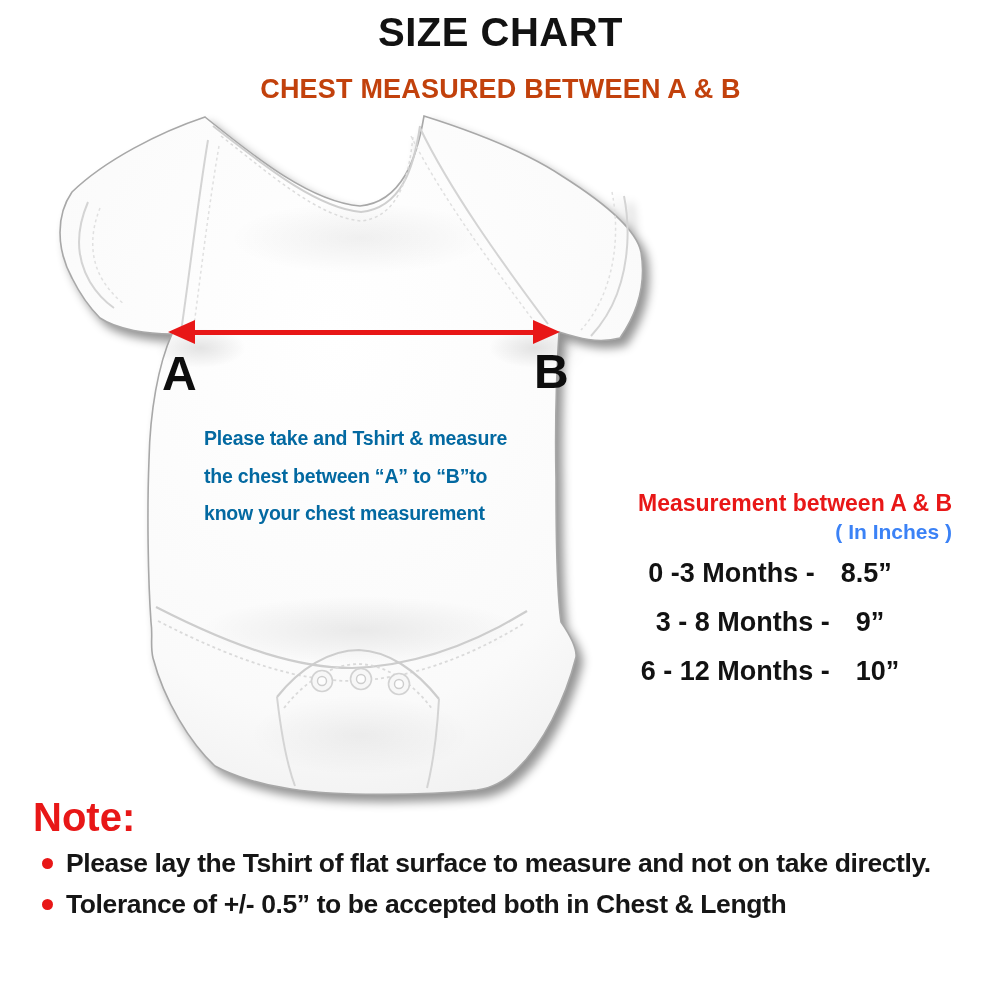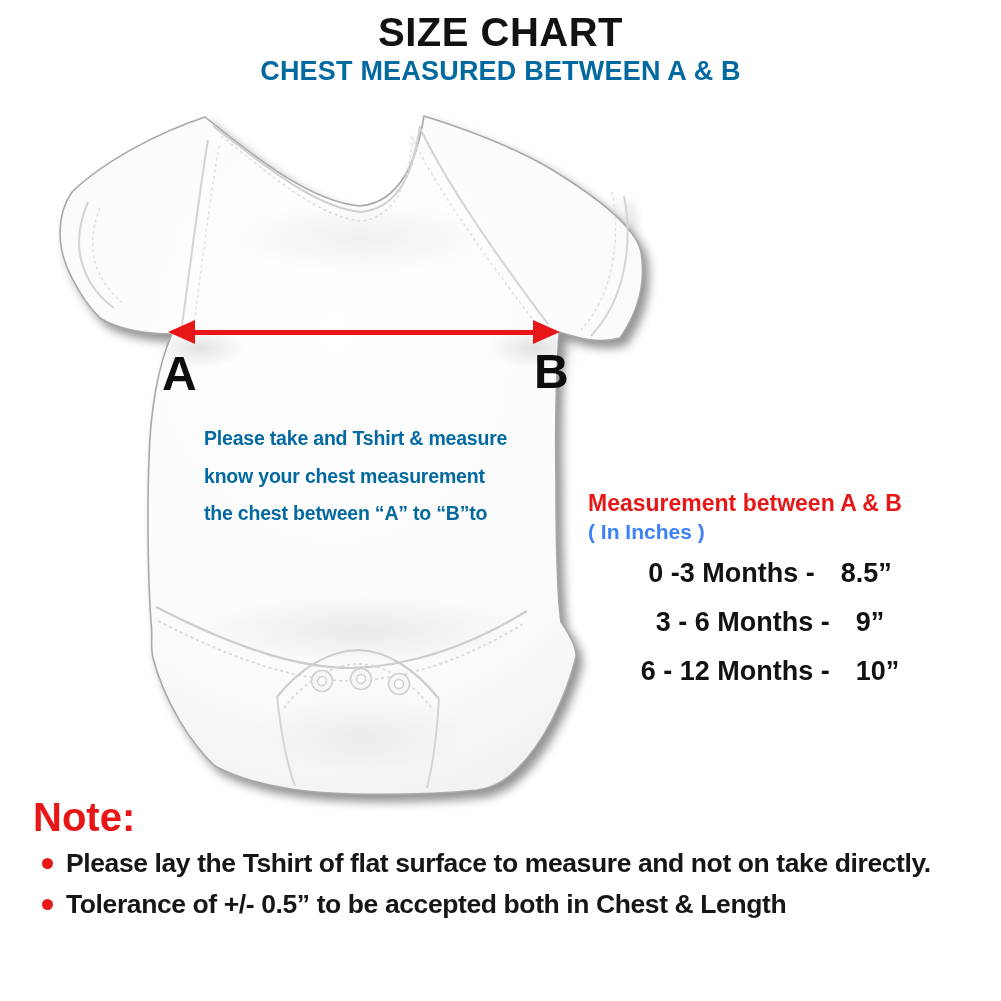--- a/index.html
+++ b/index.html
@@ -9,23 +9,23 @@
     font-family:"Liberation Sans", sans-serif; color:#171717;
   }
 
   
   .title {
     position:absolute; top:10px; left:0; width:100%;
     text-align:center; font-size:40px; font-weight:700;
     color:#121212; letter-spacing:0.5px;
   }
   .subtitle {
-    position:absolute; top:56px; left:0; width:100%;
+    position:absolute; top:74px; left:0; width:100%;
     text-align:center; font-size:27px; font-weight:700;
-    color:#0369a1; letter-spacing:0.2px;
+    color:#c2410c; letter-spacing:0.2px;
   }
 
   
   .onesie { position:absolute; left:50px; top:108px; width:610px; height:692px; }
   .onesie svg { width:100%; height:100%; filter: drop-shadow(6px 7px 5px rgba(0,0,0,0.42)); }
 
   
   .arrow-line {
     position:absolute; left:194px; top:330px; width:340px; height:5px;
     background:#e81717;
@@ -45,21 +45,21 @@
 
   
   .shirt-text { position:absolute; left:204px; top:420px; }
   .shirt-text p {
     margin:0; white-space:nowrap;
     font-size:19.5px; font-weight:700; letter-spacing:-0.2px;
     color:#0369a1; line-height:37.5px;
   }
 
   
-  .size-col { position:absolute; left:588px; top:490px; width:364px; text-align:left; }
+  .size-col { position:absolute; left:588px; top:490px; width:364px; text-align:right; }
   .size-head { font-size:23px; font-weight:700; color:#e81717; white-space:nowrap; }
   .size-sub  { font-size:21px; font-weight:700; color:#3b82f6; margin-top:3px; }
   .size-rows { margin-top:13px; }
   .size-row {
     display:flex; justify-content:center; align-items:baseline; gap:26px;
     font-size:27px; font-weight:700; color:#121212;
     white-space:nowrap; margin-bottom:17px; line-height:32px;
   }
 
   
@@ -163,34 +163,34 @@
       </g>
     </svg>
   </div>
 
   <div class="arrow-line"></div>
   <div class="point-label point-a">A</div>
   <div class="point-label point-b">B</div>
 
   <div class="shirt-text">
     <p>Please take and Tshirt &amp; measure</p>
+    <p>the chest between “A” to “B”to</p>
     <p>know your chest measurement</p>
-    <p>the chest between “A” to “B”to</p>
   </div>
 
   <div class="size-col">
     <div class="size-head">Measurement between A &amp; B</div>
     <div class="size-sub">( In Inches )</div>
     <div class="size-rows">
       <div class="size-row">
         <span>0 -3 Months -</span>
         <span>8.5”</span>
       </div>
       <div class="size-row">
-        <span>3 - 6 Months -</span>
+        <span>3 - 8 Months -</span>
         <span>9”</span>
       </div>
       <div class="size-row">
         <span>6 - 12 Months -</span>
         <span>10”</span>
       </div>
     </div>
   </div>
 
   <div class="note-head">Note:</div>

